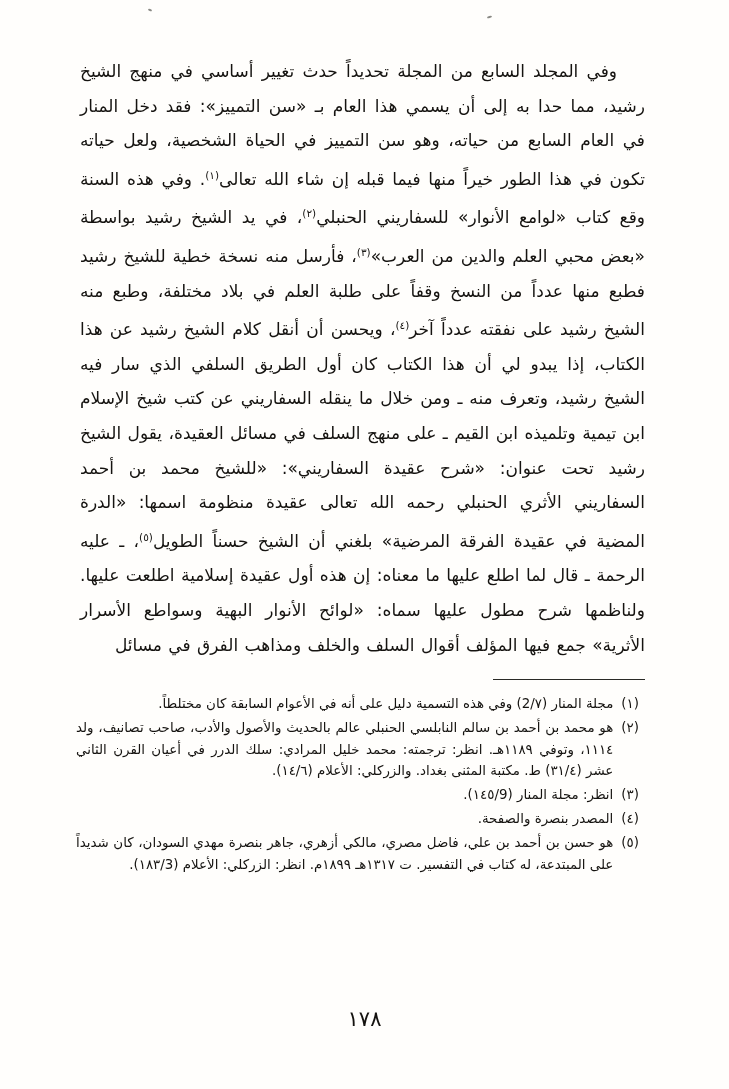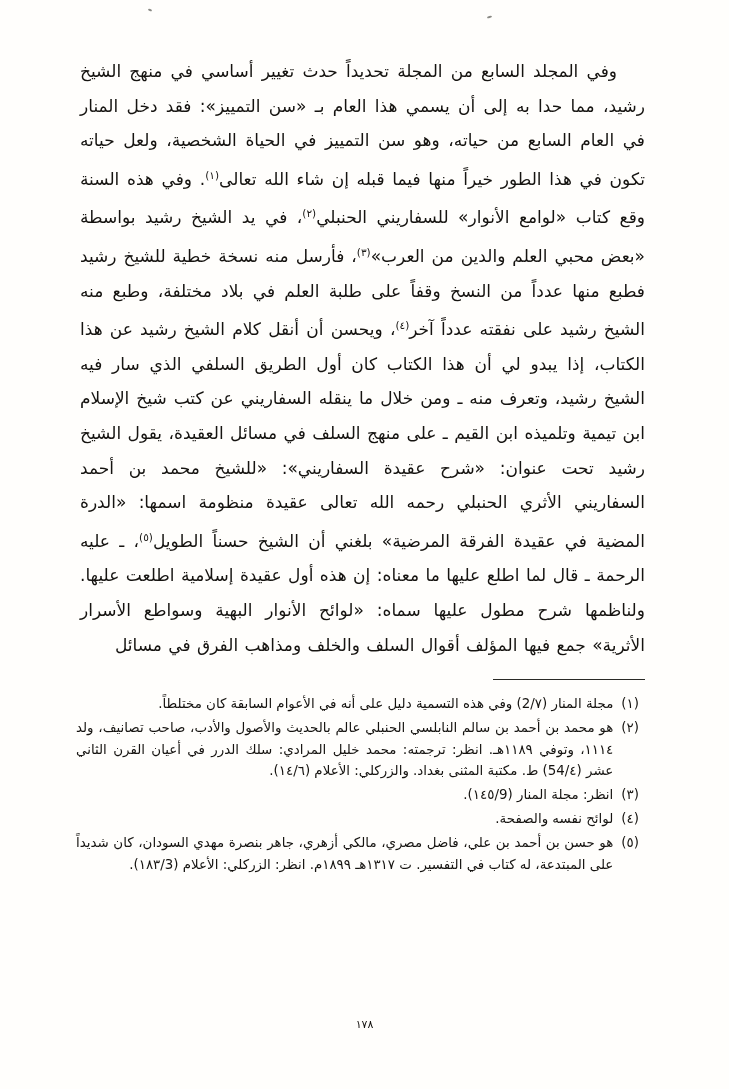--- a/index.html
+++ b/index.html
@@ -71,21 +71,21 @@
     text-align: justify;
     text-align-last: right;
   }
 
   .page-number {
     position: absolute;
     bottom: 58px;
     left: 0;
     width: 100%;
     text-align: center;
-    font-size: 11px;
+    font-size: 21px;
     letter-spacing: 1.5px;
     color: #14120f;
   }
 </style>
 </head>
 <body>
 
 <div class="page">
 
   <span class="speck speck-1"></span>
@@ -99,31 +99,31 @@
 
   <section class="footnotes">
 
     <div class="footnote">
       <span class="fn-num">(١)</span>
       <span class="fn-text">مجلة المنار (2/٧) وفي هذه التسمية دليل على أنه في الأعوام السابقة كان مختلطاً.</span>
     </div>
 
     <div class="footnote">
       <span class="fn-num">(٢)</span>
-      <span class="fn-text">هو محمد بن أحمد بن سالم النابلسي الحنبلي عالم بالحديث والأصول والأدب، صاحب تصانيف، ولد ١١١٤، وتوفي ١١٨٩هـ. انظر: ترجمته: محمد خليل المرادي: سلك الدرر في أعيان القرن الثاني عشر (54/٤) ط. مكتبة المثنى بغداد. والزركلي: الأعلام (١٤/٦).</span>
+      <span class="fn-text">هو محمد بن أحمد بن سالم النابلسي الحنبلي عالم بالحديث والأصول والأدب، صاحب تصانيف، ولد ١١١٤، وتوفي ١١٨٩هـ. انظر: ترجمته: محمد خليل المرادي: سلك الدرر في أعيان القرن الثاني عشر (٣١/٤) ط. مكتبة المثنى بغداد. والزركلي: الأعلام (١٤/٦).</span>
     </div>
 
     <div class="footnote">
       <span class="fn-num">(٣)</span>
       <span class="fn-text">انظر: مجلة المنار (١٤٥/9).</span>
     </div>
 
     <div class="footnote">
       <span class="fn-num">(٤)</span>
-      <span class="fn-text">لوائح نفسه والصفحة.</span>
+      <span class="fn-text">المصدر بنصرة والصفحة.</span>
     </div>
 
     <div class="footnote">
       <span class="fn-num">(٥)</span>
       <span class="fn-text">هو حسن بن أحمد بن علي، فاضل مصري، مالكي أزهري، جاهر بنصرة مهدي السودان، كان شديداً على المبتدعة، له كتاب في التفسير. ت ١٣١٧هـ ١٨٩٩م. انظر: الزركلي: الأعلام (١٨٣/3).</span>
     </div>
 
   </section>
 
   <div class="page-number">١٧٨</div>

